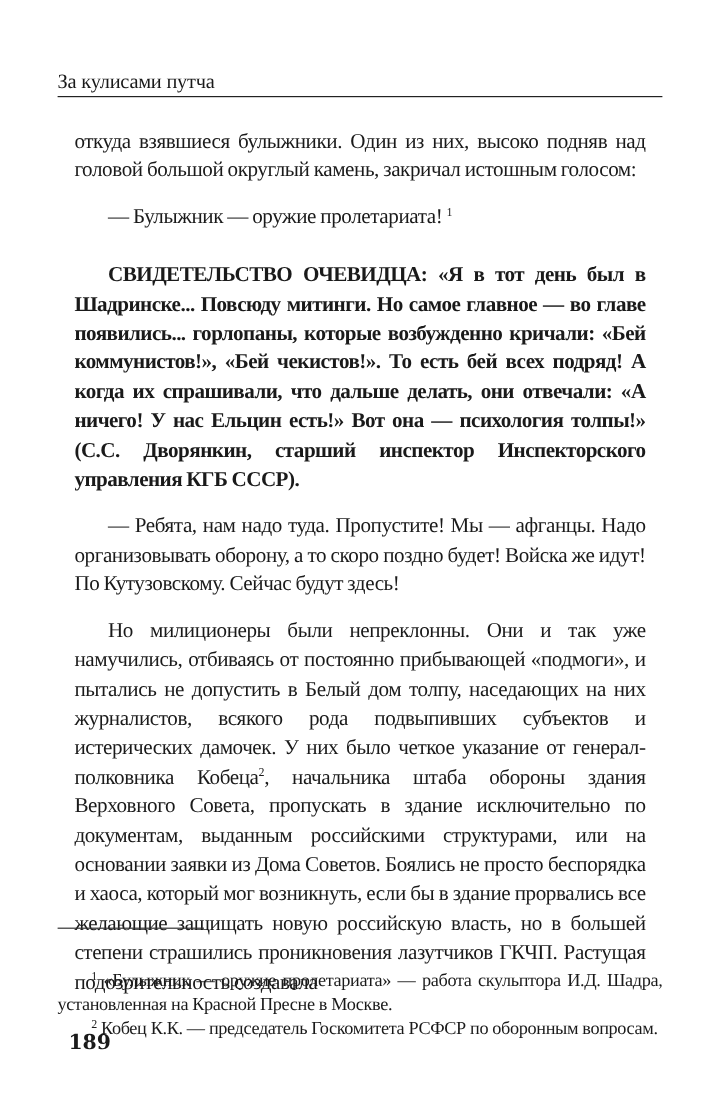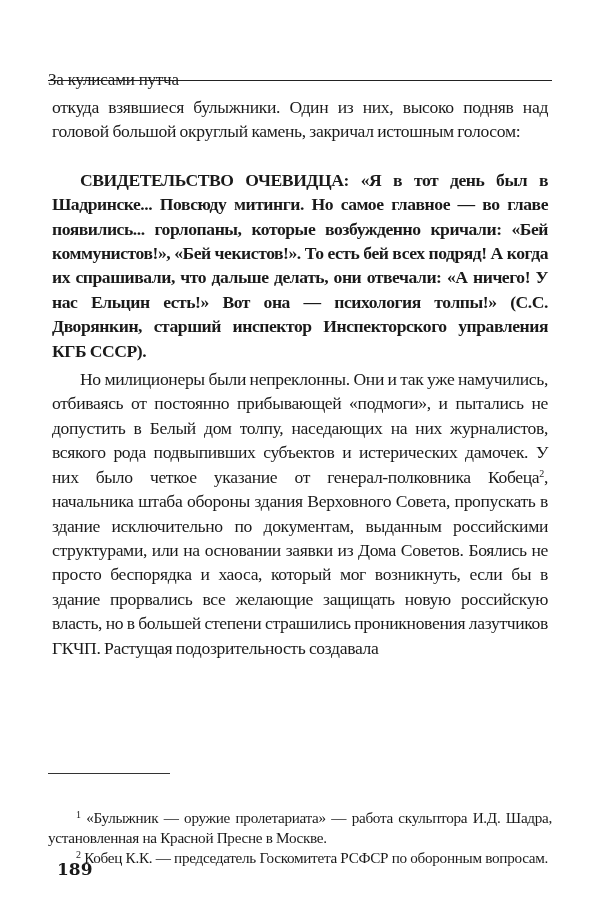--- a/index.html
+++ b/index.html
@@ -16,21 +16,21 @@
     font-family: "Liberation Serif", "DejaVu Serif", serif;
   }
   .page {
     position: absolute;
     left: 48px;
     top: 0;
     width: 504px;
   }
   .running-head {
     position: absolute;
-    top: 70px;
+    top: 58px;
     left: 0;
     width: 504px;
     font-size: 17px;
     line-height: 20px;
     letter-spacing: -0.2px;
   }
   .head-rule {
     position: absolute;
     top: 80px;
     left: 0;
@@ -43,21 +43,21 @@
     top: 91px;
     left: 0;
     width: 504px;
     font-size: 17.6px;
     line-height: 24.4px;
     text-align: justify;
     letter-spacing: -0.35px;
     word-spacing: -0.5px;
   }
   .body-text p {
-    margin: 4px;
+    margin: 14px;
   }
   .indent {
     text-indent: 28px;
   }
   .eyewitness {
     margin-top: 24px !important;
     font-weight: bold;
     letter-spacing: -0.45px;
   }
   .eyewitness .attribution {
@@ -112,23 +112,25 @@
 </head>
 <body>
 
 <div class="page">
 
   <div class="running-head">За кулисами путча</div>
   <div class="head-rule"></div>
 
   <div class="body-text">
     <p>откуда взявшиеся булыжники. Один из них, высоко подняв над головой большой округлый камень, закричал истошным голосом:</p>
+    <p class="indent"><span>— Булыжник — оружие пролетариата!</span> <sup class="ref">1</sup></p>
 
     <p class="indent eyewitness"><span>СВИДЕТЕЛЬСТВО ОЧЕВИДЦА:</span> <span>«Я в тот день был в Шадринске... Повсюду митинги. Но самое главное — во главе появились... горлопаны, которые возбужденно кричали: «Бей коммунистов!», «Бей чекистов!». То есть бей всех подряд! А когда их спрашивали, что дальше делать, они отвечали: «А ничего! У нас Ельцин есть!» Вот она — психология толпы!»</span> <span class="attribution">(С.С. Дворянкин, старший инспектор Инспекторского управления КГБ СССР).</span></p>
 
+    <p class="indent">— Ребята, нам надо туда. Пропустите! Мы — афганцы. Надо организовывать оборону, а то скоро поздно будет! Войска же идут! По Кутузовскому. Сейчас будут здесь!</p>
     <p class="indent"><span>Но милиционеры были непреклонны. Они и так уже намучились, отбиваясь от постоянно прибывающей «подмоги», и пытались не допустить в Белый дом толпу, наседающих на них журналистов, всякого рода подвыпивших субъектов и истерических дамочек. У них было четкое указание от генерал-полковника Кобеца</span><sup class="ref">2</sup><span>, начальника штаба обороны здания Верховного Совета, пропускать в здание исключительно по документам, выданным российскими структурами, или на основании заявки из Дома Советов. Боялись не просто беспорядка и хаоса, который мог возникнуть, если бы в здание прорвались все желающие защищать новую российскую власть, но в большей степени страшились проникновения лазутчиков ГКЧП. Растущая подозрительность создавала</span></p>
   </div>
 
   <div class="fn-rule"></div>
 
   <div class="footnotes">
     <p><span class="fn-mark">1</span><span> «Булыжник — оружие пролетариата» — работа скульптора И.Д. Шадра, установленная на Красной Пресне в Москве.</span></p>
     <p><span class="fn-mark">2</span><span> Кобец К.К. — председатель Госкомитета РСФСР по оборонным вопросам.</span></p>
   </div>
 

